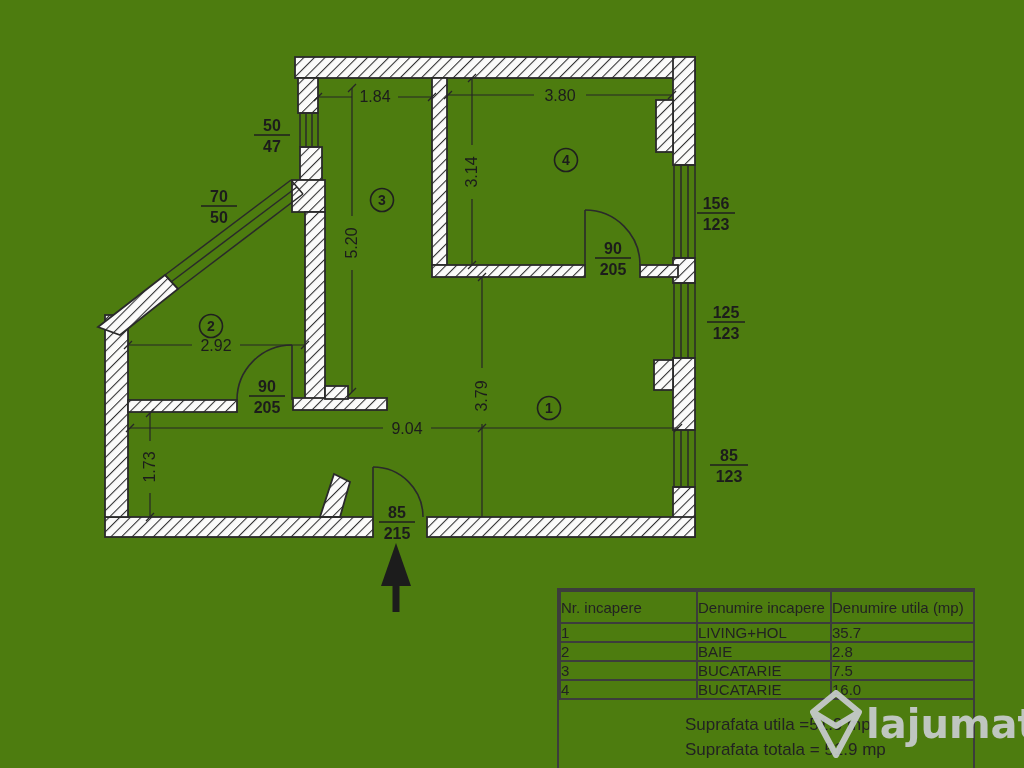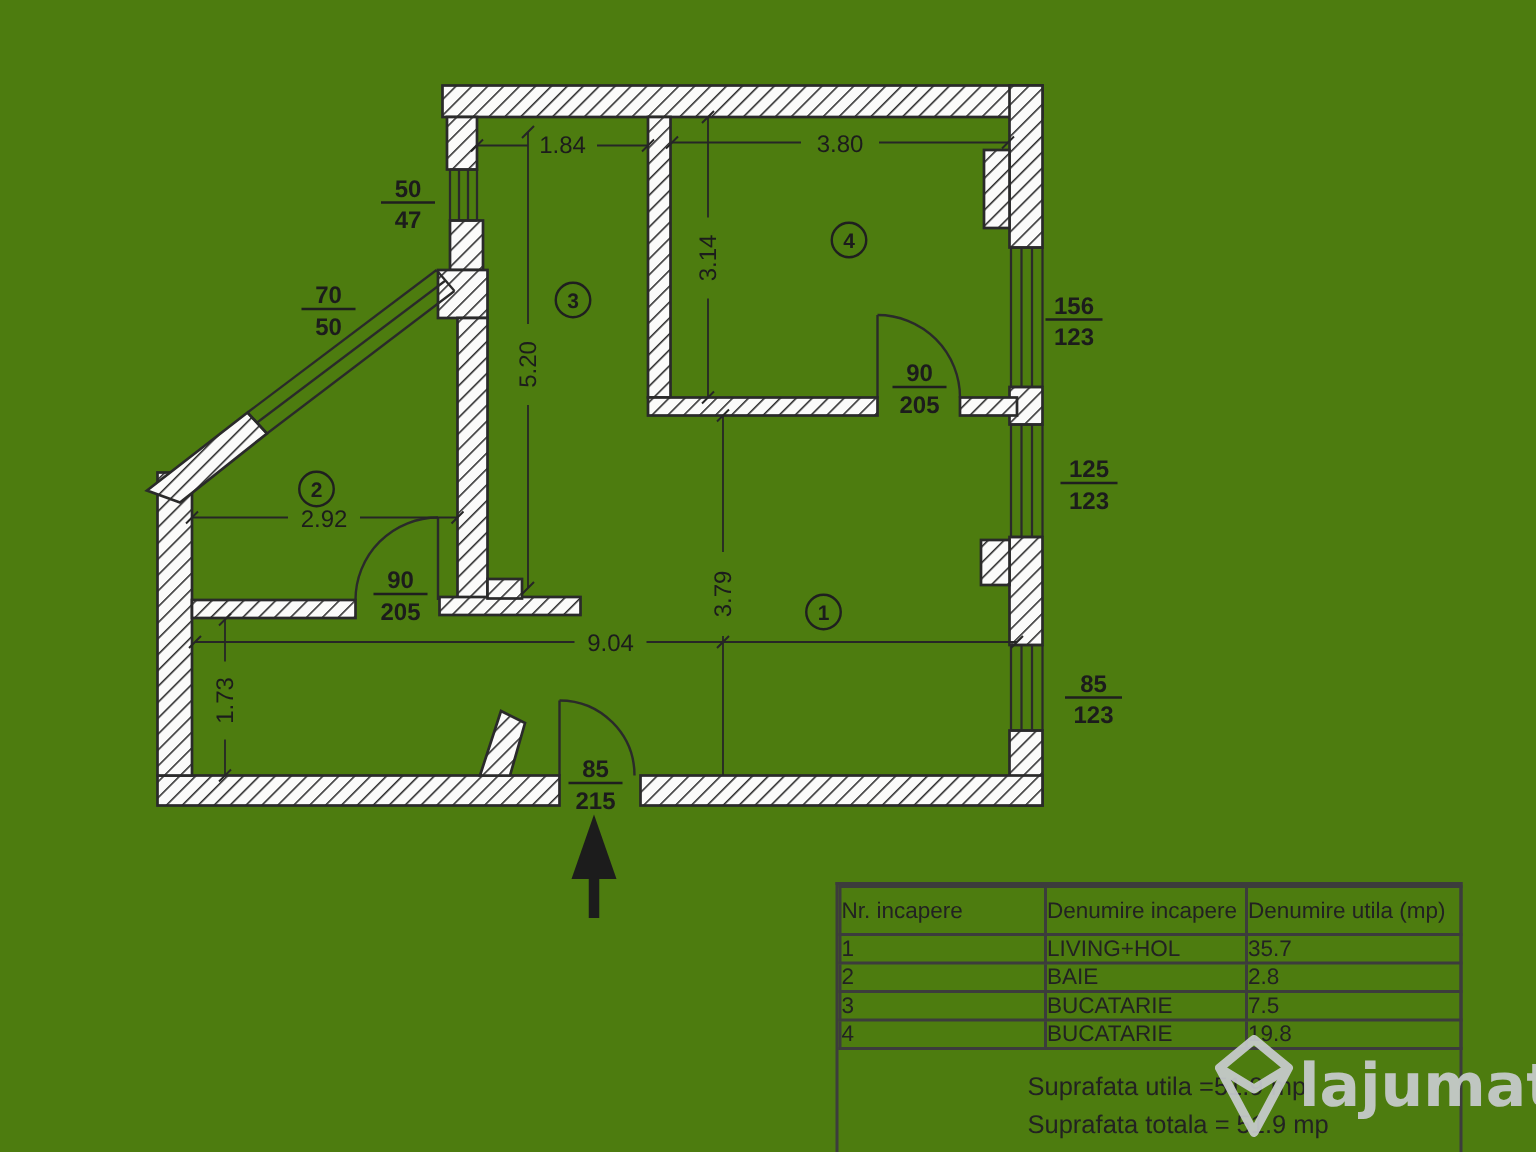--- a/index.html
+++ b/index.html
@@ -238,21 +238,21 @@
         <td>2.8</td>
       </tr>
       <tr>
         <td>3</td>
         <td>BUCATARIE</td>
         <td>7.5</td>
       </tr>
       <tr>
         <td>4</td>
         <td>BUCATARIE</td>
-        <td>19.8</td>
+        <td>16.0</td>
       </tr>
     </tbody>
       </table>
     <div class="totals">
       <div>Suprafata utila =51.9 mp</div>
       <div>Suprafata totala = 51.9 mp</div>
     </div>
   </div>
 
   <div class="wm">

